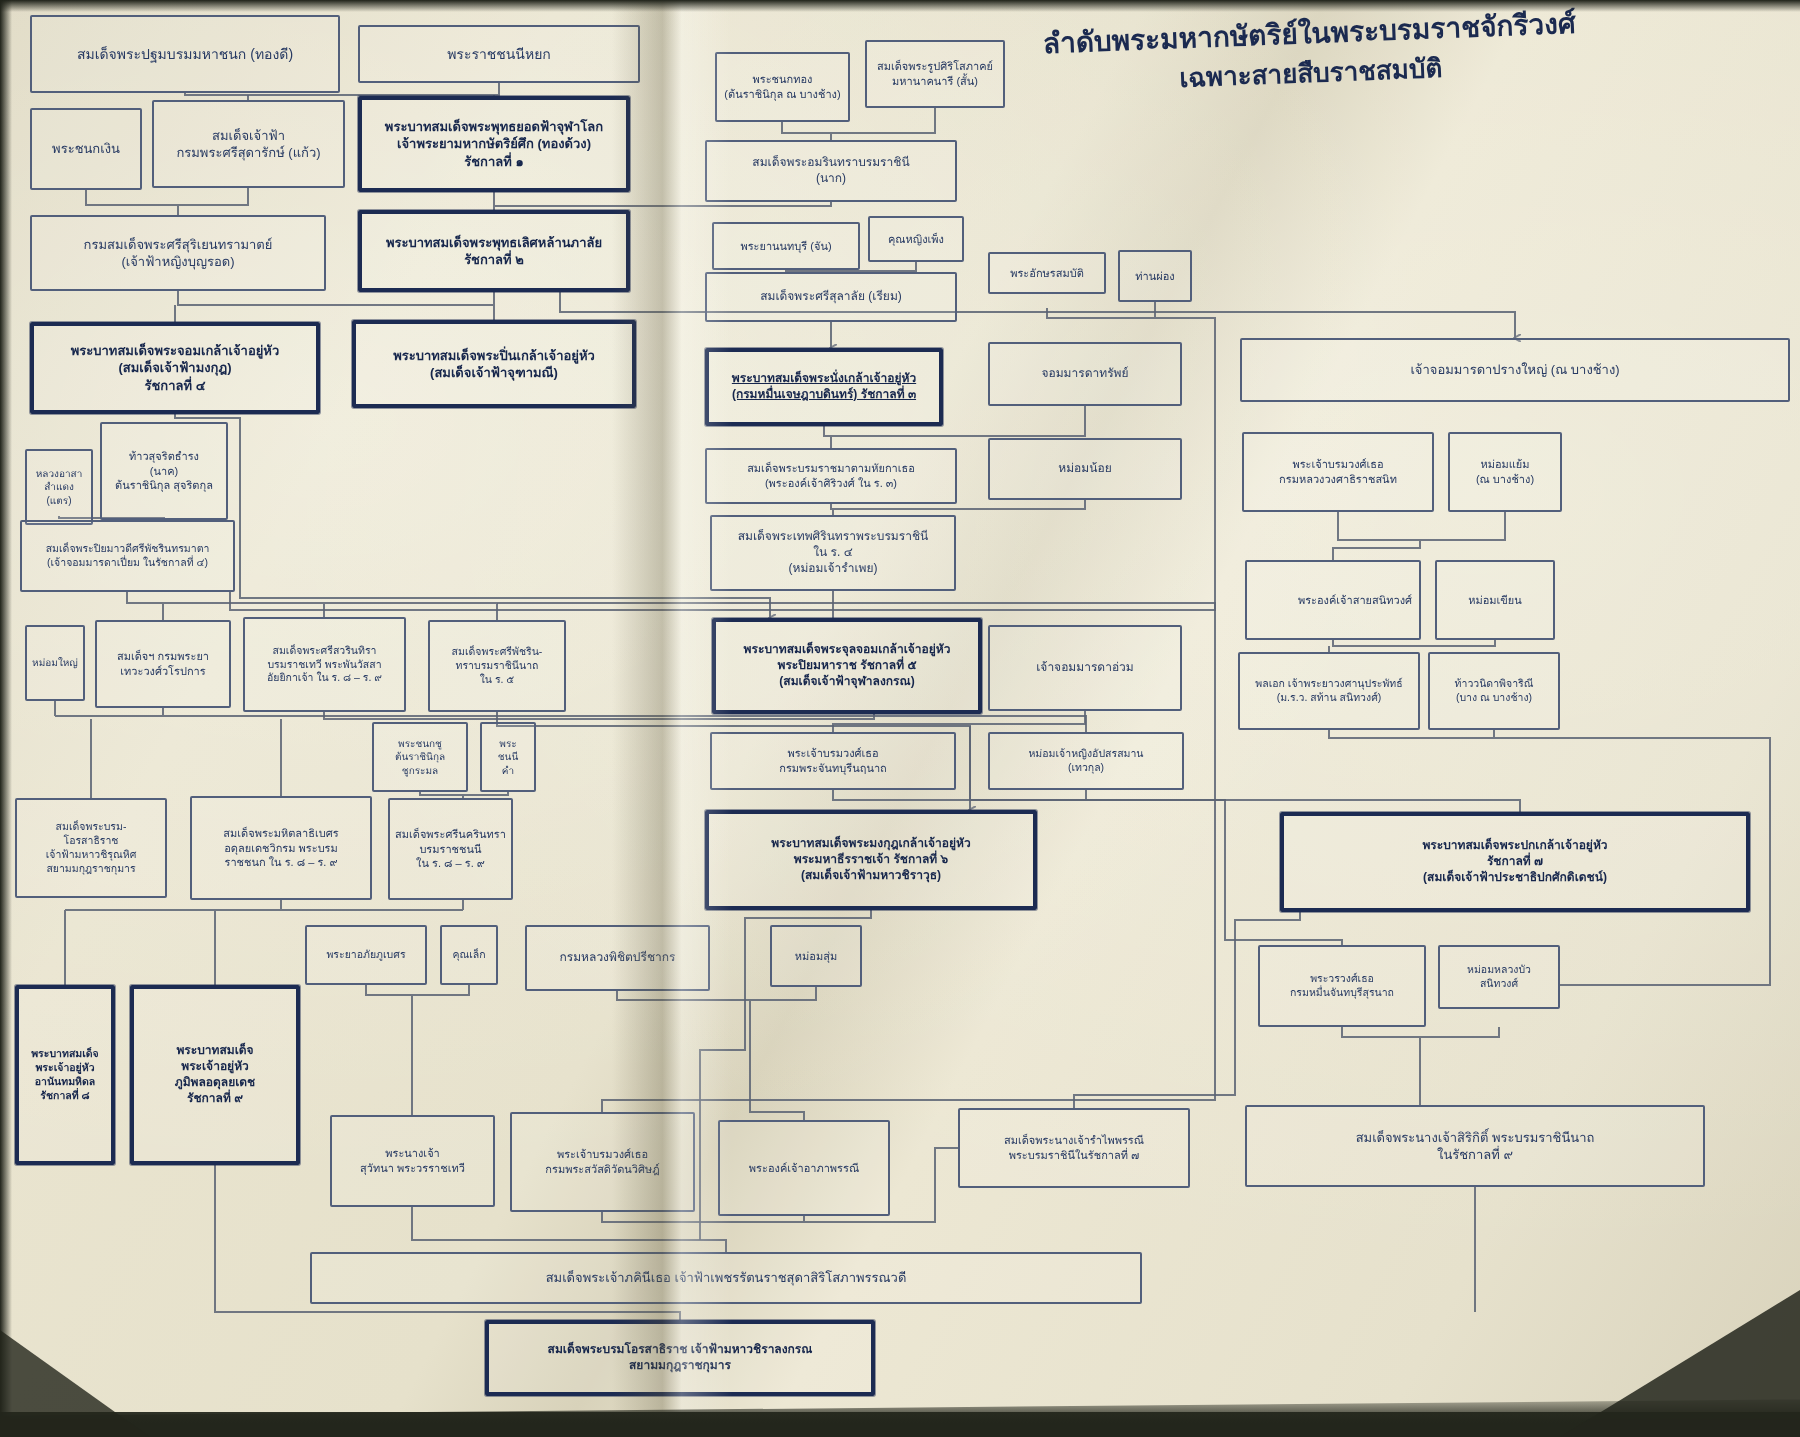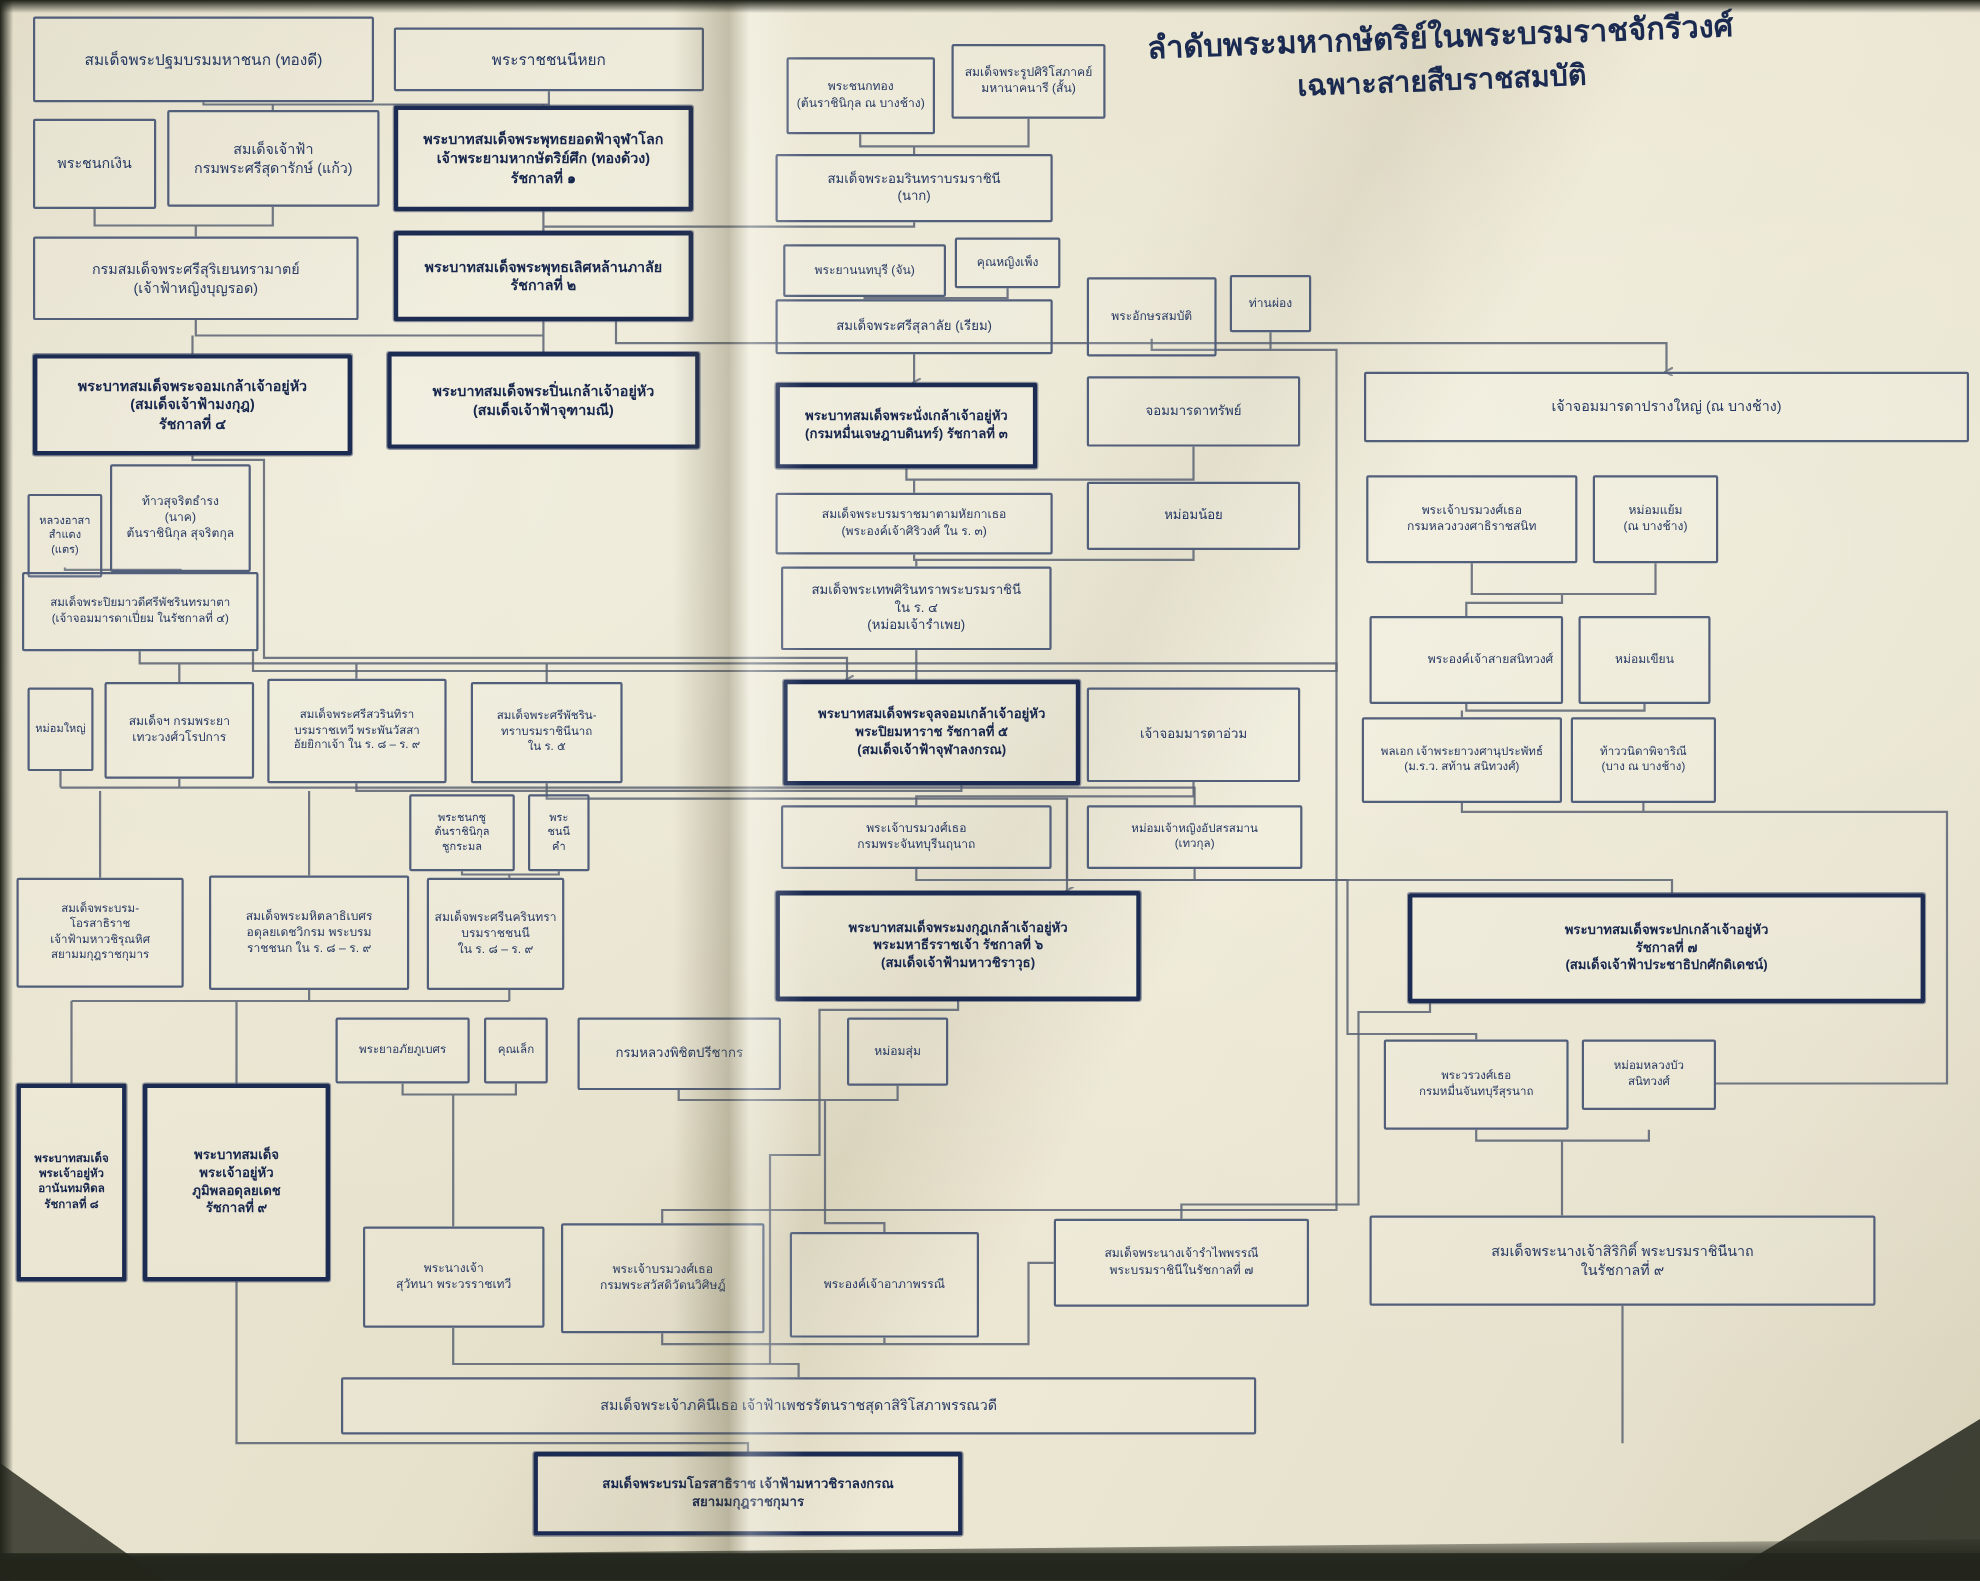--- a/index.html
+++ b/index.html
@@ -133,36 +133,36 @@
       </div>
       <div class="box" style="left: 712px; top: 222px; width: 148px; height: 48px; font-size: 11px;">
         <div class="ln">พระยานนทบุรี  (จัน)</div>
       </div>
       <div class="box" style="left: 868px; top: 216px; width: 96px; height: 46px; font-size: 11px;">
         <div class="ln">คุณหญิงเพ็ง</div>
       </div>
       <div class="box" style="left: 705px; top: 272px; width: 252px; height: 50px; font-size: 12px;">
         <div class="ln">สมเด็จพระศรีสุลาลัย  (เรียม)</div>
       </div>
-      <div class="box" style="left: 988px; top: 252px; width: 118px; height: 72px; font-size: 11px;">
+      <div class="box" style="left: 988px; top: 252px; width: 118px; height: 42px; font-size: 11px;">
         <div class="ln">พระอักษรสมบัติ</div>
       </div>
       <div class="box" style="left: 1118px; top: 250px; width: 74px; height: 52px; font-size: 11px;">
         <div class="ln">ท่านผ่อง</div>
       </div>
       <div class="box bold" style="left: 30px; top: 322px; width: 290px; height: 92px; font-size: 13px;">
         <div class="ln">พระบาทสมเด็จพระจอมเกล้าเจ้าอยู่หัว</div>
         <div class="ln">(สมเด็จเจ้าฟ้ามงกุฎ)</div>
         <div class="ln">รัชกาลที่ ๔</div>
       </div>
       <div class="box bold" style="left: 352px; top: 320px; width: 284px; height: 88px; font-size: 13px;">
         <div class="ln">พระบาทสมเด็จพระปิ่นเกล้าเจ้าอยู่หัว</div>
         <div class="ln">(สมเด็จเจ้าฟ้าจุฑามณี)</div>
       </div>
-      <div class="box bold" style="left: 705px; top: 348px; width: 238px; height: 78px; font-size: 12px;">
+      <div class="box bold" style="left: 705px; top: 348px; width: 238px; height: 78px; font-size: 12px; text-decoration: underline;">
         <div class="ln">พระบาทสมเด็จพระนั่งเกล้าเจ้าอยู่หัว</div>
         <div class="ln">(กรมหมื่นเจษฎาบดินทร์)  รัชกาลที่ ๓</div>
       </div>
       <div class="box" style="left: 988px; top: 342px; width: 194px; height: 64px; font-size: 12px;">
         <div class="ln">จอมมารดาทรัพย์</div>
       </div>
       <div class="box" style="left: 1240px; top: 338px; width: 550px; height: 64px; font-size: 13px;">
         <div class="ln">เจ้าจอมมารดาปรางใหญ่  (ณ บางช้าง)</div>
       </div>
       <div class="box" style="left: 25px; top: 428px; width: 68px; height: 76px; font-size: 10px; margin-top: 21px;">

